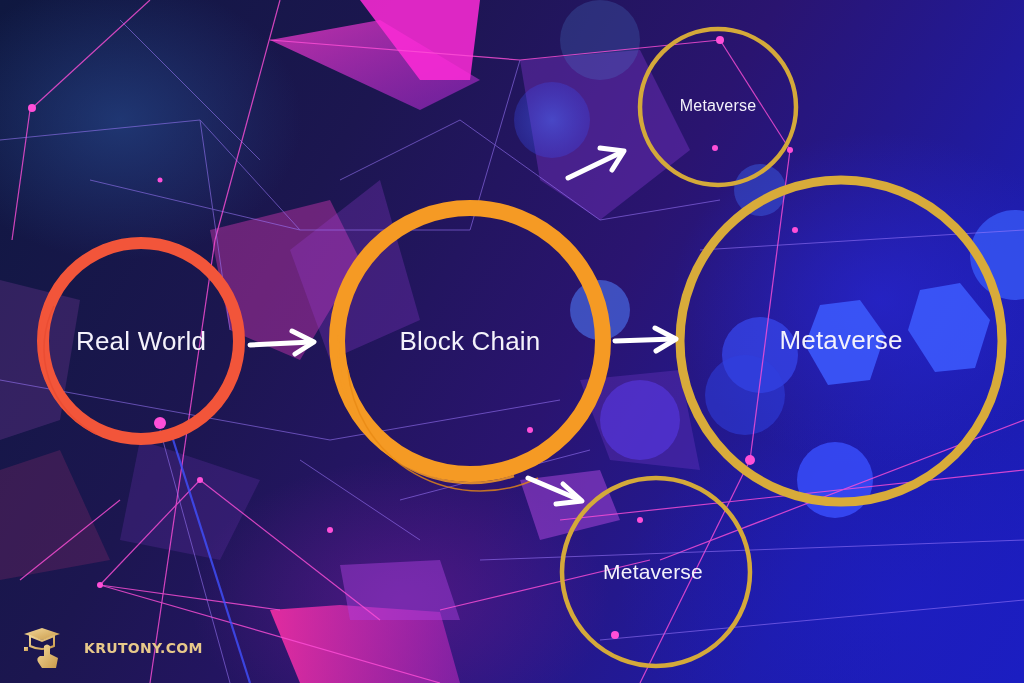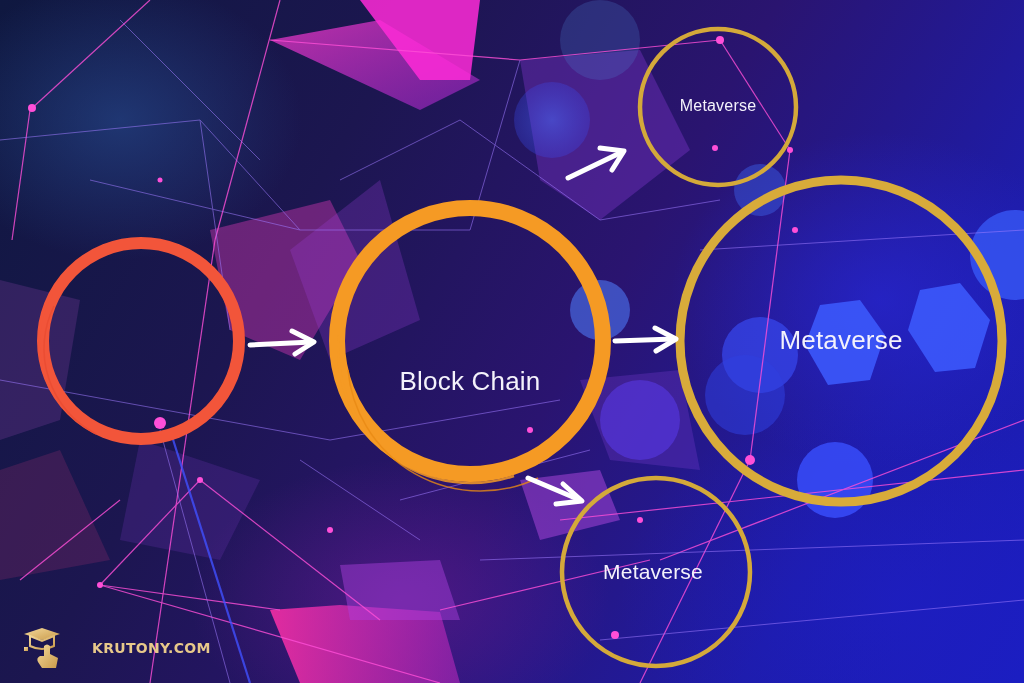--- a/index.html
+++ b/index.html
@@ -7,21 +7,21 @@
   .stage { position:relative; width:1024px; height:683px; overflow:hidden;
     background:
       radial-gradient(ellipse 260px 200px at 120px 120px, rgba(40,80,150,0.55), transparent 70%),
       radial-gradient(ellipse 300px 240px at 880px 300px, rgba(40,40,220,0.6), transparent 70%),
       radial-gradient(ellipse 400px 300px at 900px 600px, rgba(30,30,200,0.55), transparent 70%),
       radial-gradient(ellipse 300px 200px at 400px 600px, rgba(120,30,160,0.45), transparent 70%),
       linear-gradient(120deg, #0f1840 0%, #1c1650 30%, #2a1470 55%, #1e1ca8 80%, #1a1ec0 100%);
   }
   svg.bg { position:absolute; left:0; top:0; }
   .label { position:absolute; color:#f4f2fb; font-family:Liberation Sans, sans-serif; white-space:nowrap; transform:translate(-50%,-50%); letter-spacing:0.2px; }
-  .brand { position:absolute; left:22px; top:626px; display:flex; align-items:center; gap:28px; }
+  .brand { position:absolute; left:22px; top:626px; display:flex; align-items:center; gap:20px; }
   .brand-text { font-family:"DejaVu Sans", sans-serif; font-weight:bold; font-size:14px; color:#e8c98a; letter-spacing:0.3px; }
 </style>
 </head>
 <body>
 
 <div class="stage">
 
   <svg class="bg" width="1024" height="683" viewBox="0 0 1024 683">
     <defs>
       <linearGradient id="pinkPoly" x1="0" y1="0" x2="1" y2="1">
@@ -153,21 +153,22 @@
         <path d="M 615 341 L 674 339"></path>
         <path d="M 655 328 L 676 339 L 656 351"></path>
       </g>
       <g>
         <path d="M 528 478 L 580 500"></path>
         <path d="M 563 484 L 582 501 L 556 504"></path>
       </g>
     </g>
   </svg>
 
-  <div class="label" style="left:470px; top:341px; font-size:26px;margin-top:40px;">Block Chain</div>
+  <div class="label" style="left:141px; top:341px; font-size:26px;">Real World</div>
+  <div class="label" style="left:470px; top:341px; font-size:26px;">Block Chain</div>
   <div class="label" style="left:718px; top:106px; font-size:16px;">Metaverse</div>
   <div class="label" style="left:841px; top:340px; font-size:26px;">Metaverse</div>
   <div class="label" style="left:653px; top:572px; font-size:21px;">Metaverse</div>
 
   <div class="brand">
     <svg width="42" height="44" viewBox="0 0 42 44">
       <defs>
         <linearGradient id="gold" x1="0" y1="0" x2="1" y2="1">
           <stop offset="0" stop-color="#f3d89a"></stop>
           <stop offset="1" stop-color="#c99a4a"></stop>

